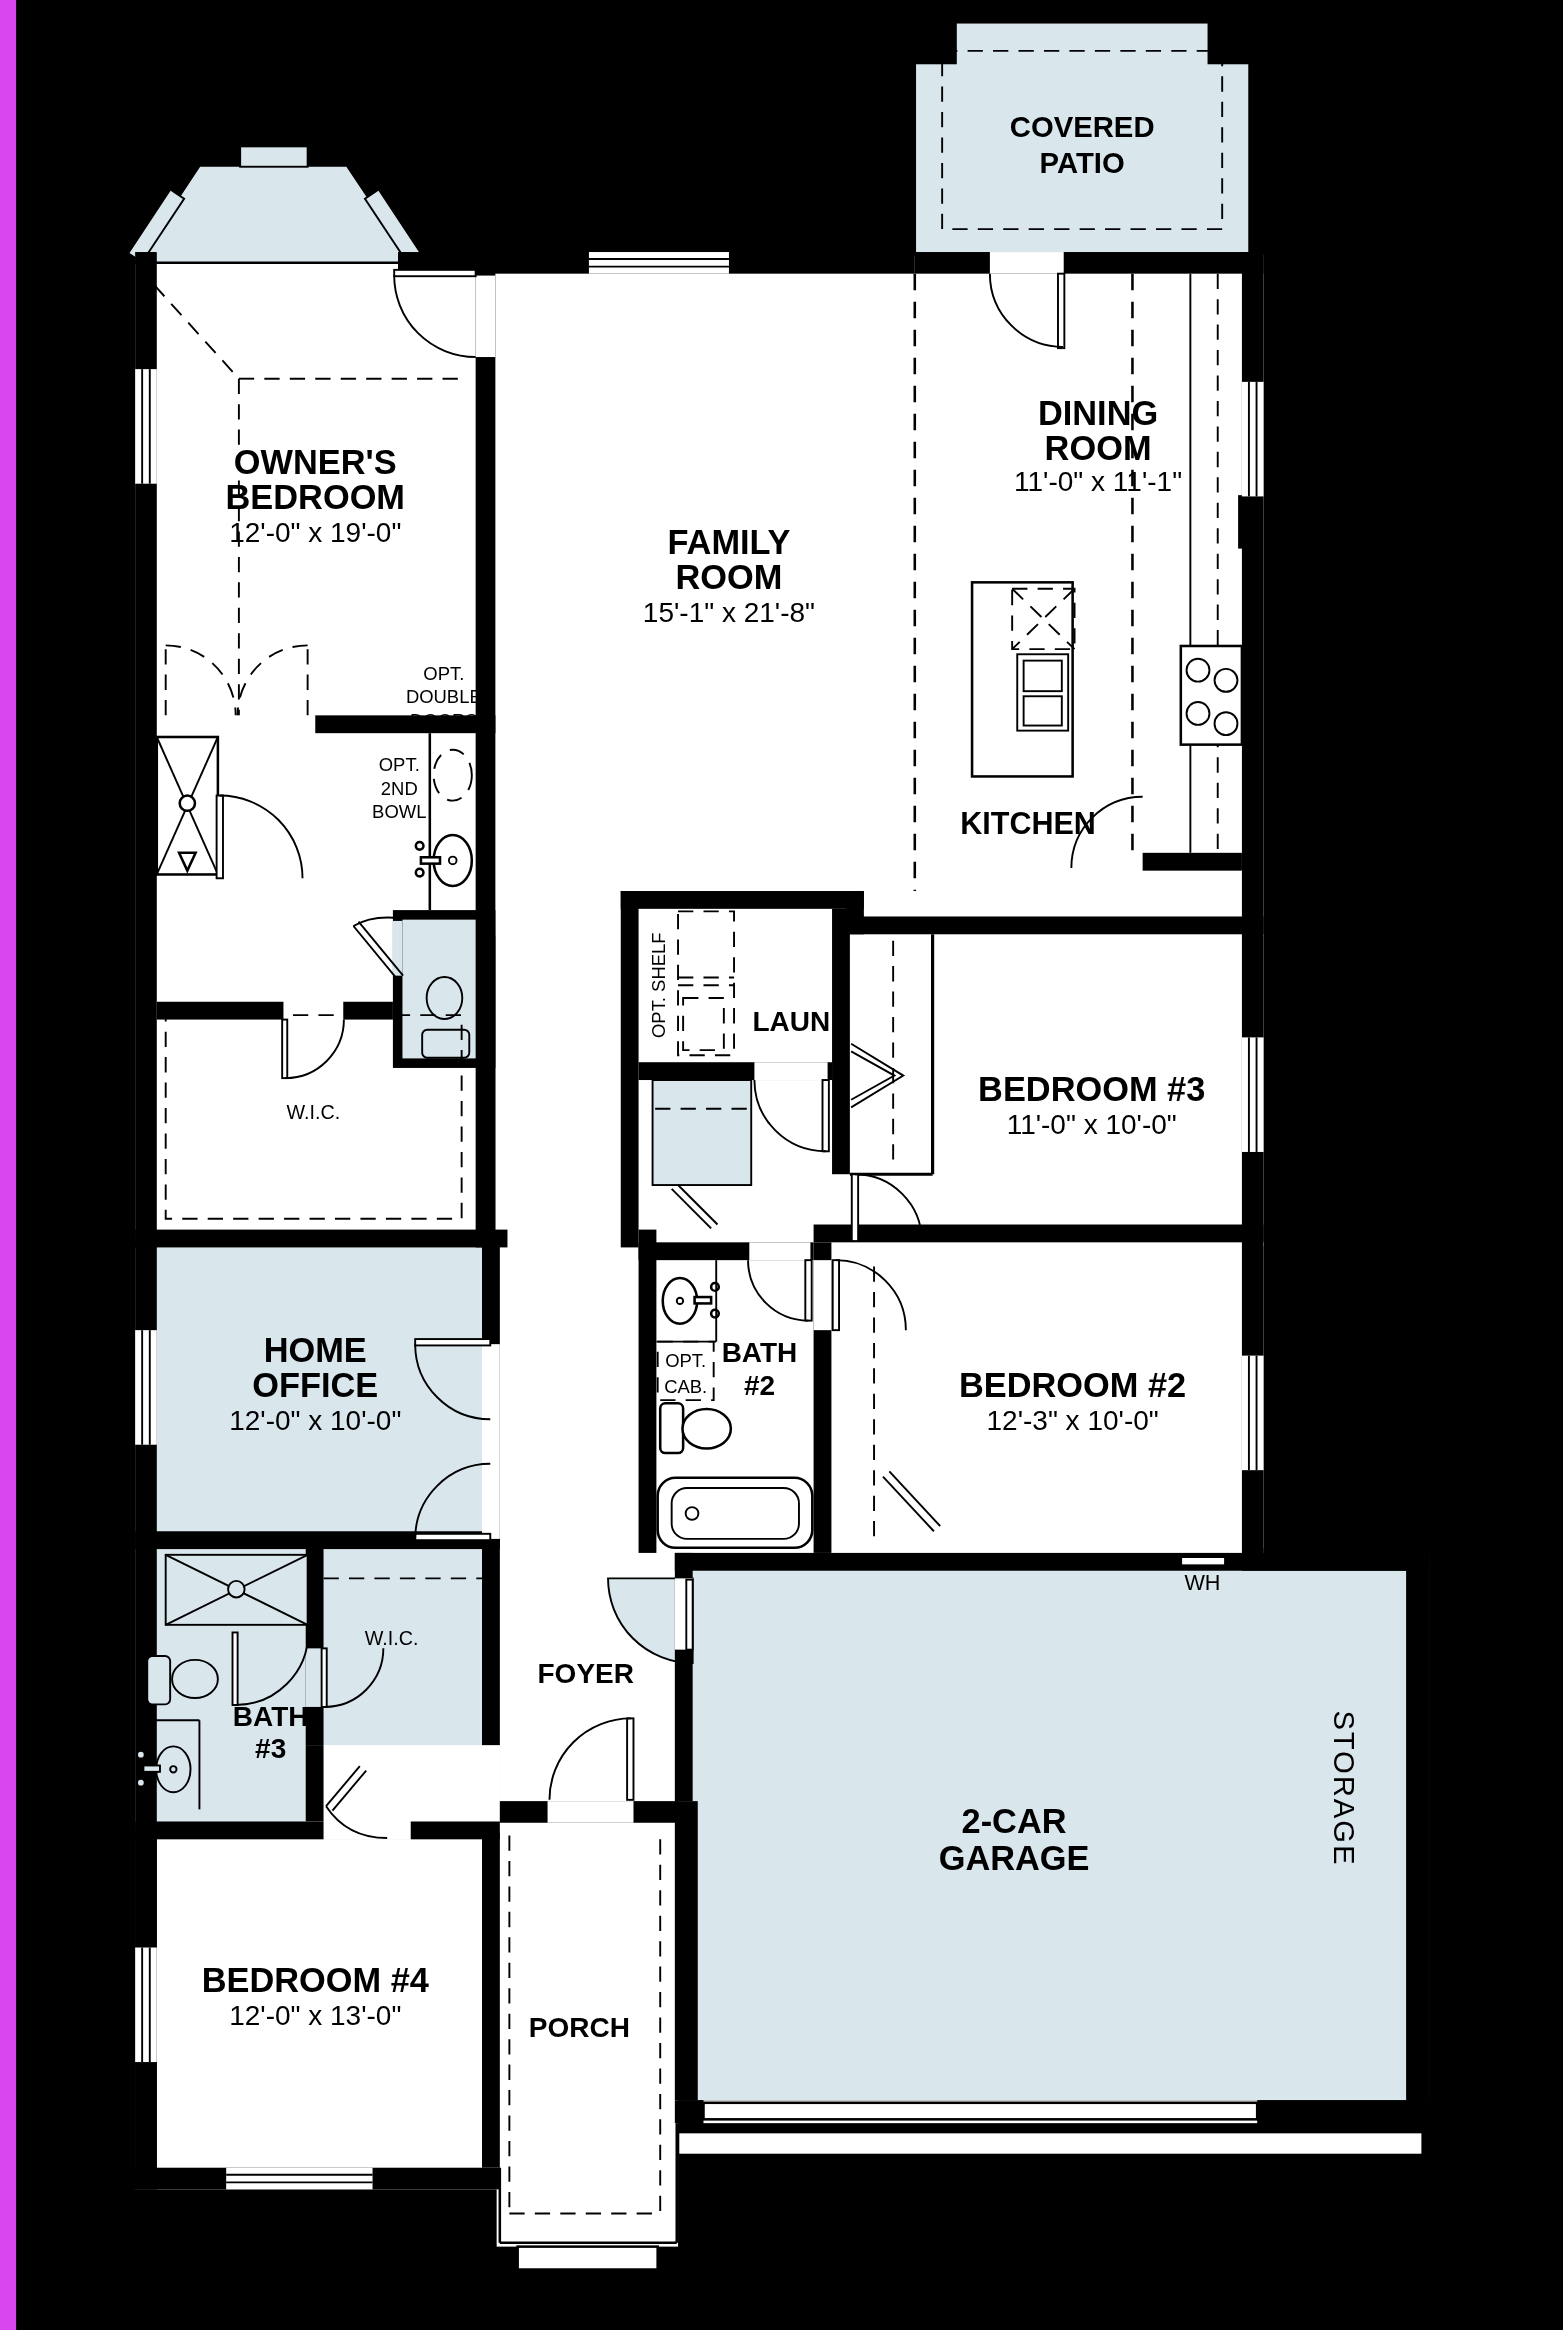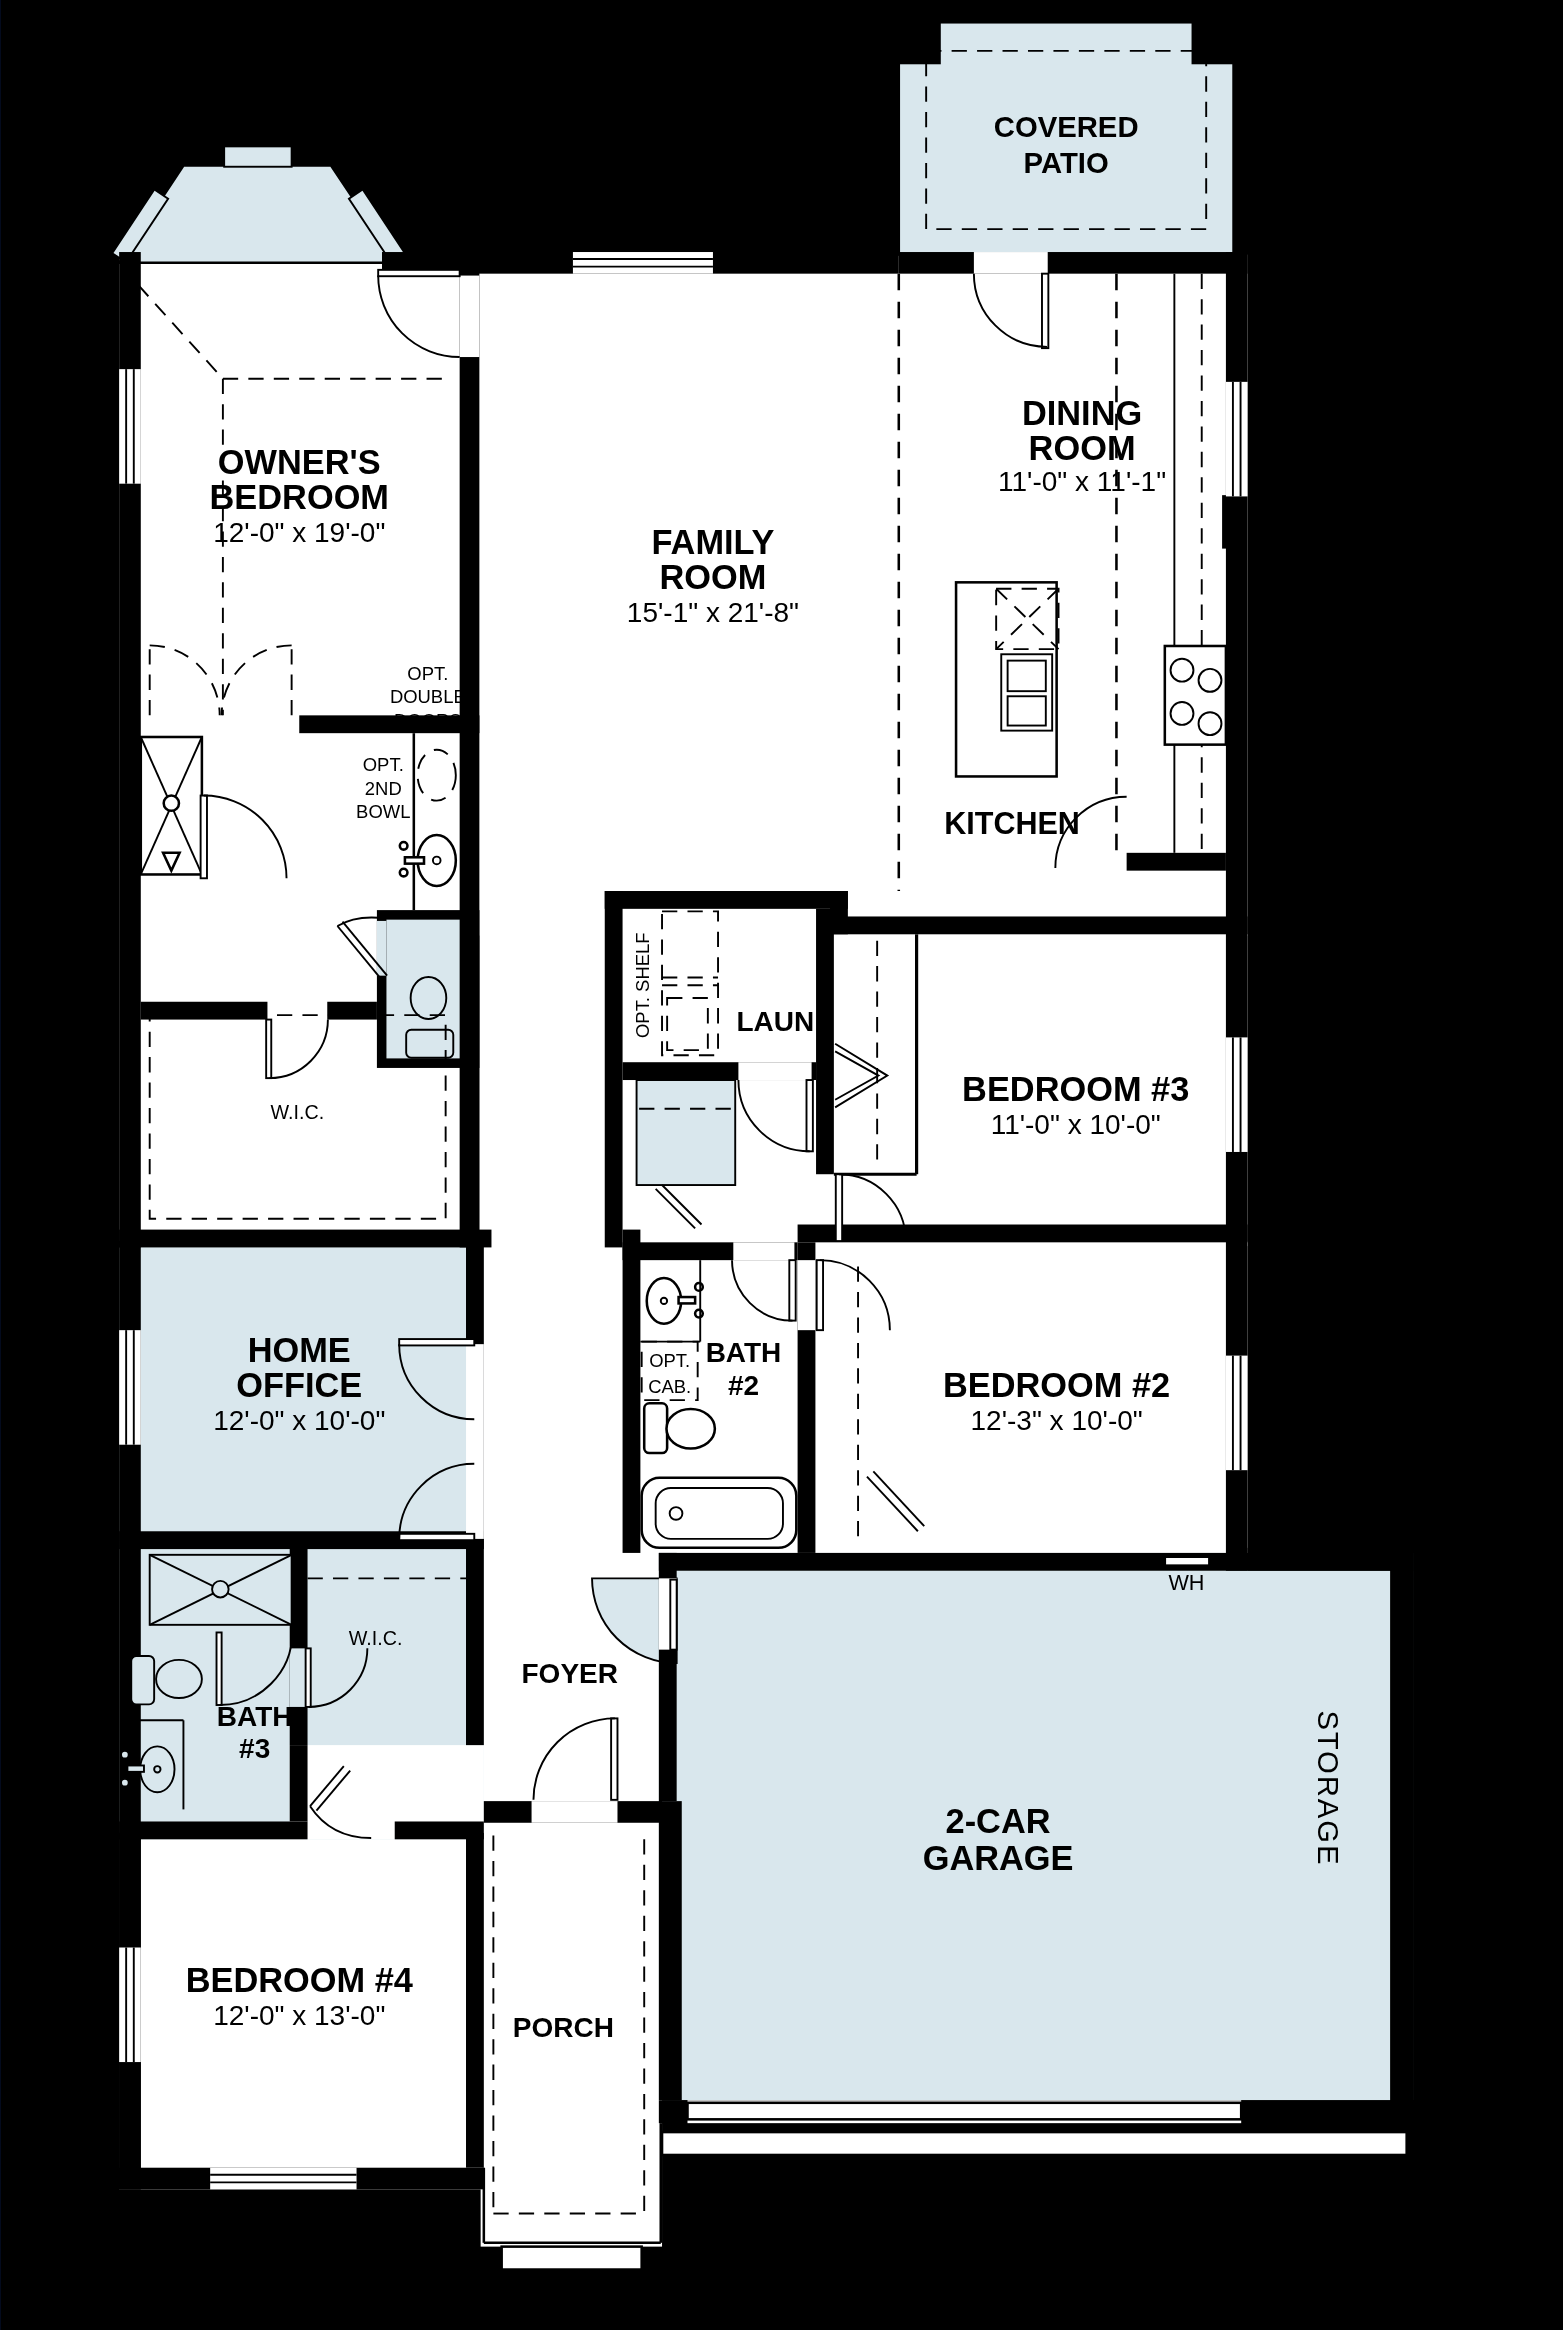--- a/index.html
+++ b/index.html
@@ -1,16 +1,16 @@
 <!DOCTYPE html>
 <html style="font-size:10.2px"><head>
 <meta charset="utf-8">
 <style>
   html,body{margin:0;padding:0;background:#000;}
-  #plan-wrap{width:1464px;height:2330px;position:relative;background:#1d4ed8;}
+  #plan-wrap{width:1464px;height:2330px;position:relative;background:#d946ef;padding-left:16px;}
   svg{display:block;}
   text{font-family:"Liberation Sans", sans-serif;fill:#000;text-anchor:middle;}
   .title{font-size:54px;font-weight:bold;}
   .dims{font-size:44px;}
   .med{font-size:44px;font-weight:bold;}
   .kitchen{font-size:48px;font-weight:bold;}
   .patio-t{font-size:46px;font-weight:bold;}
   .small{font-size:29px;}
   .wic{font-size:31px;}
   .wh{font-size:34px;}

